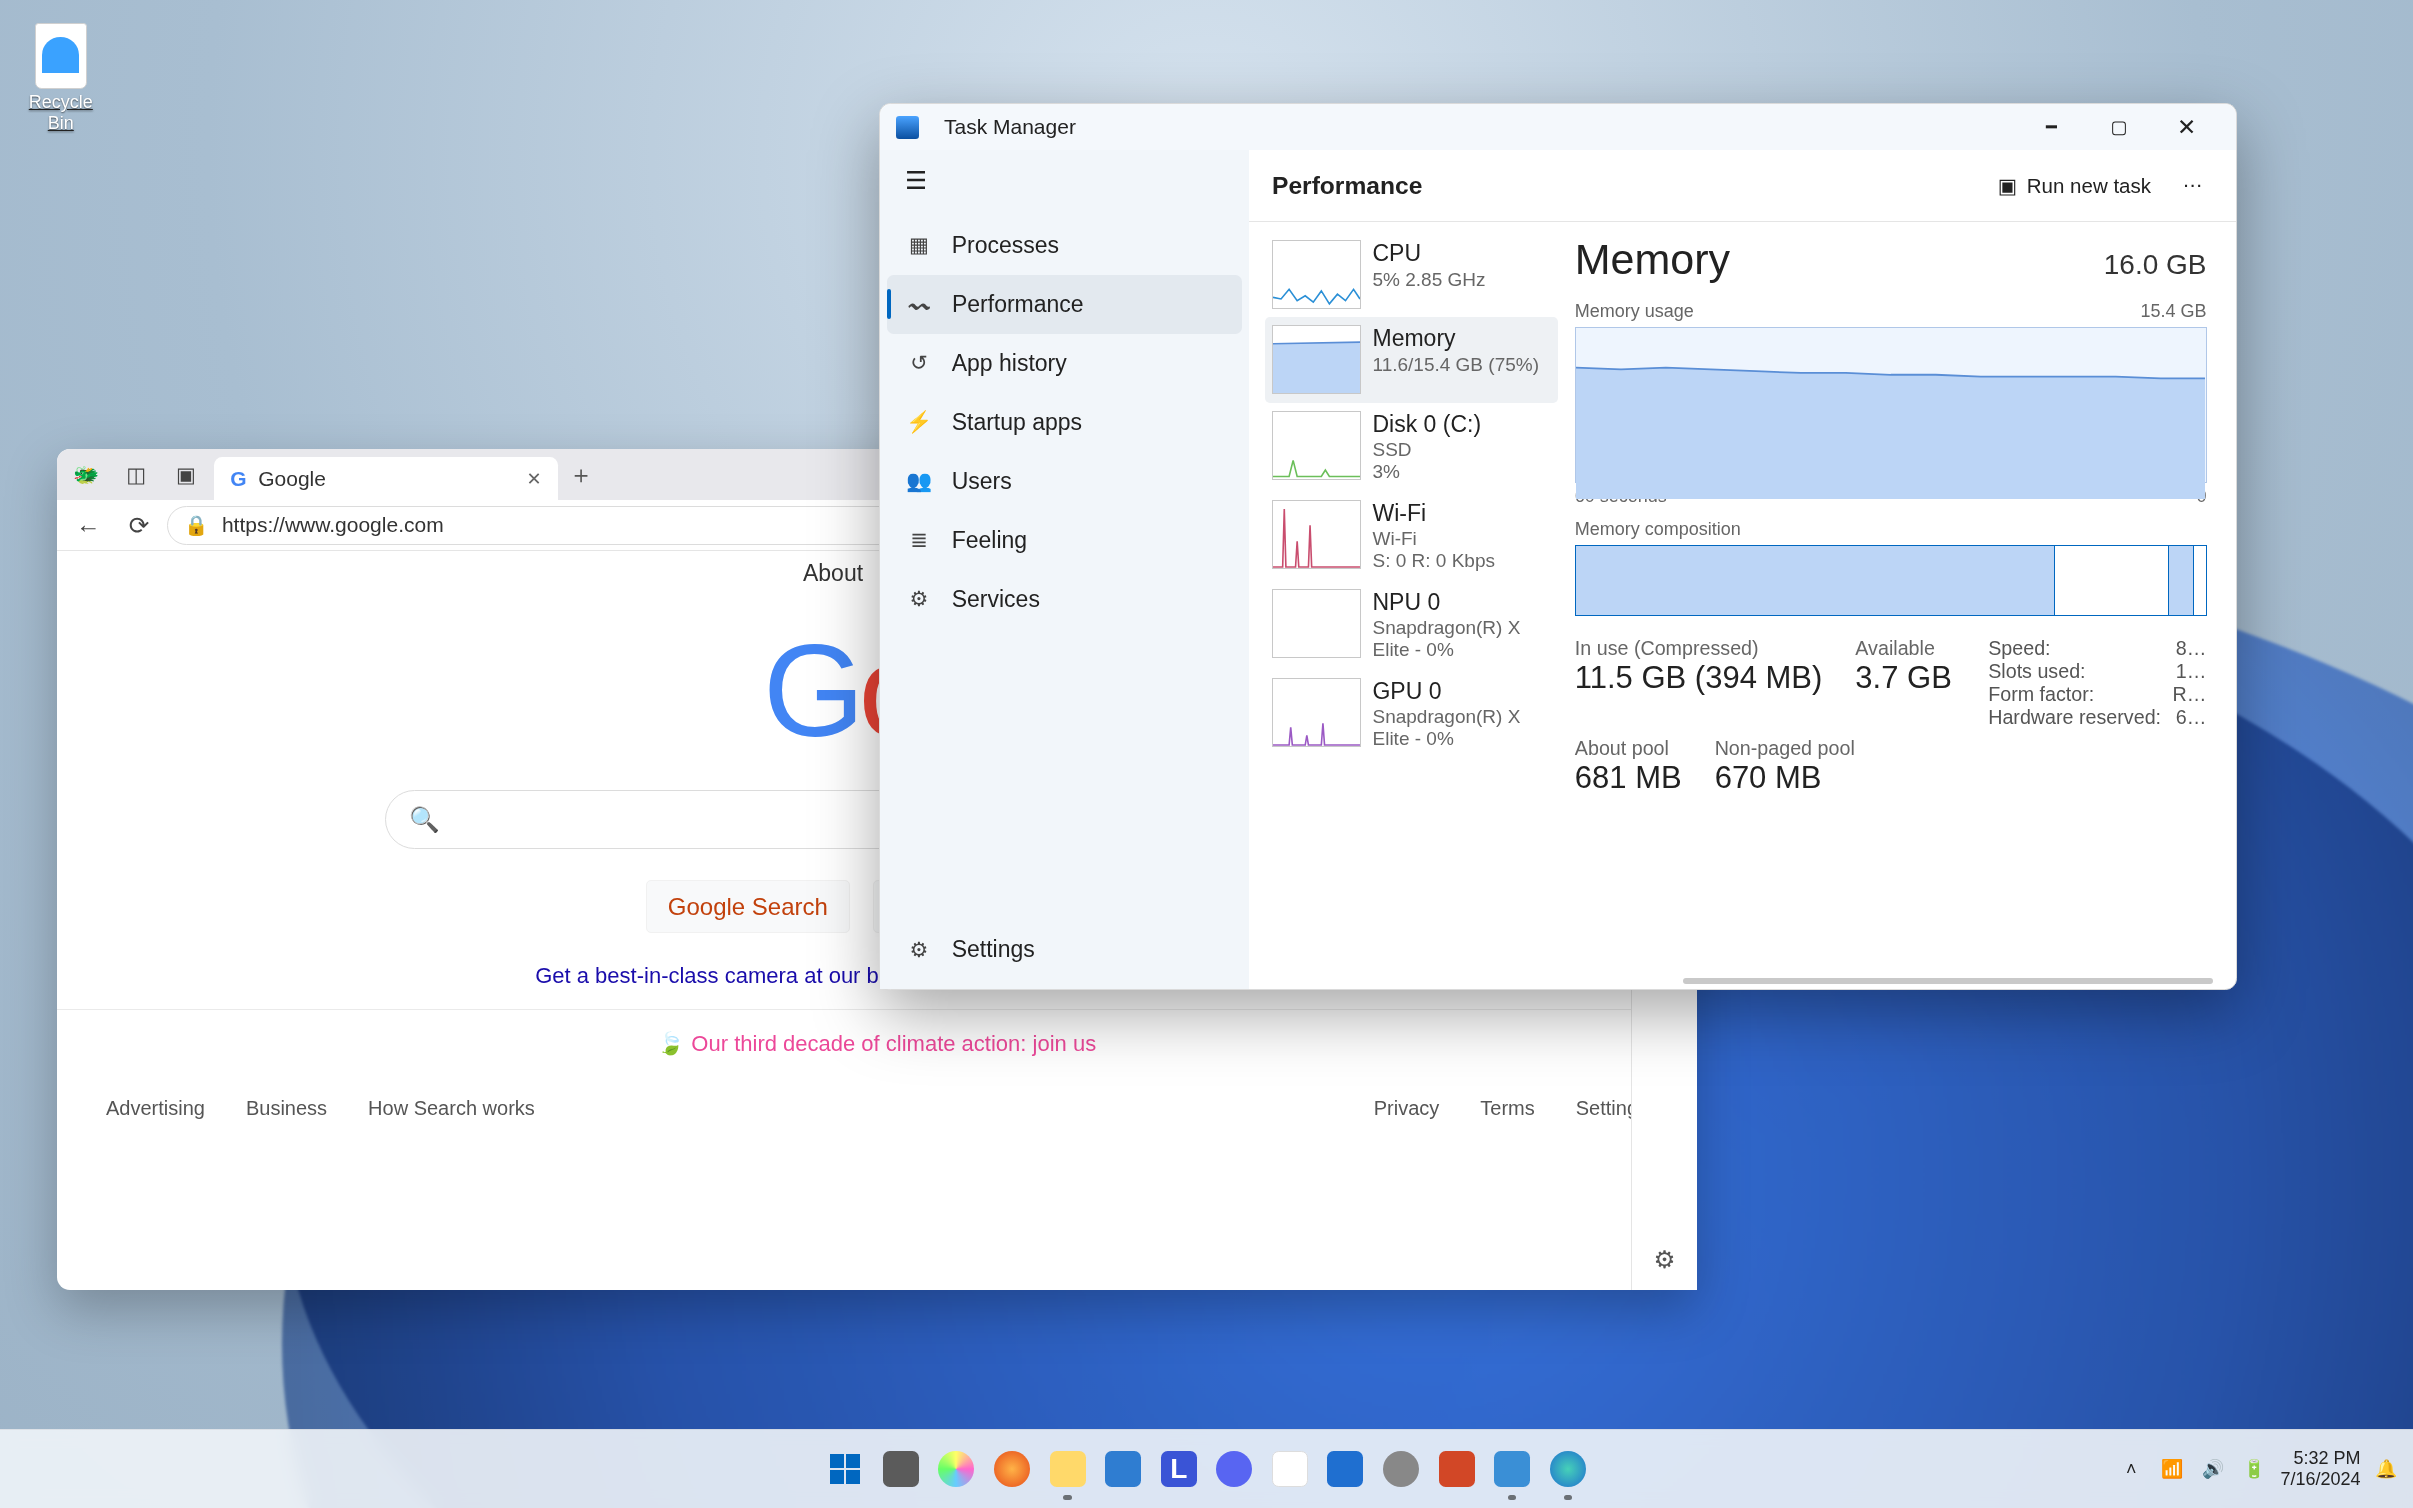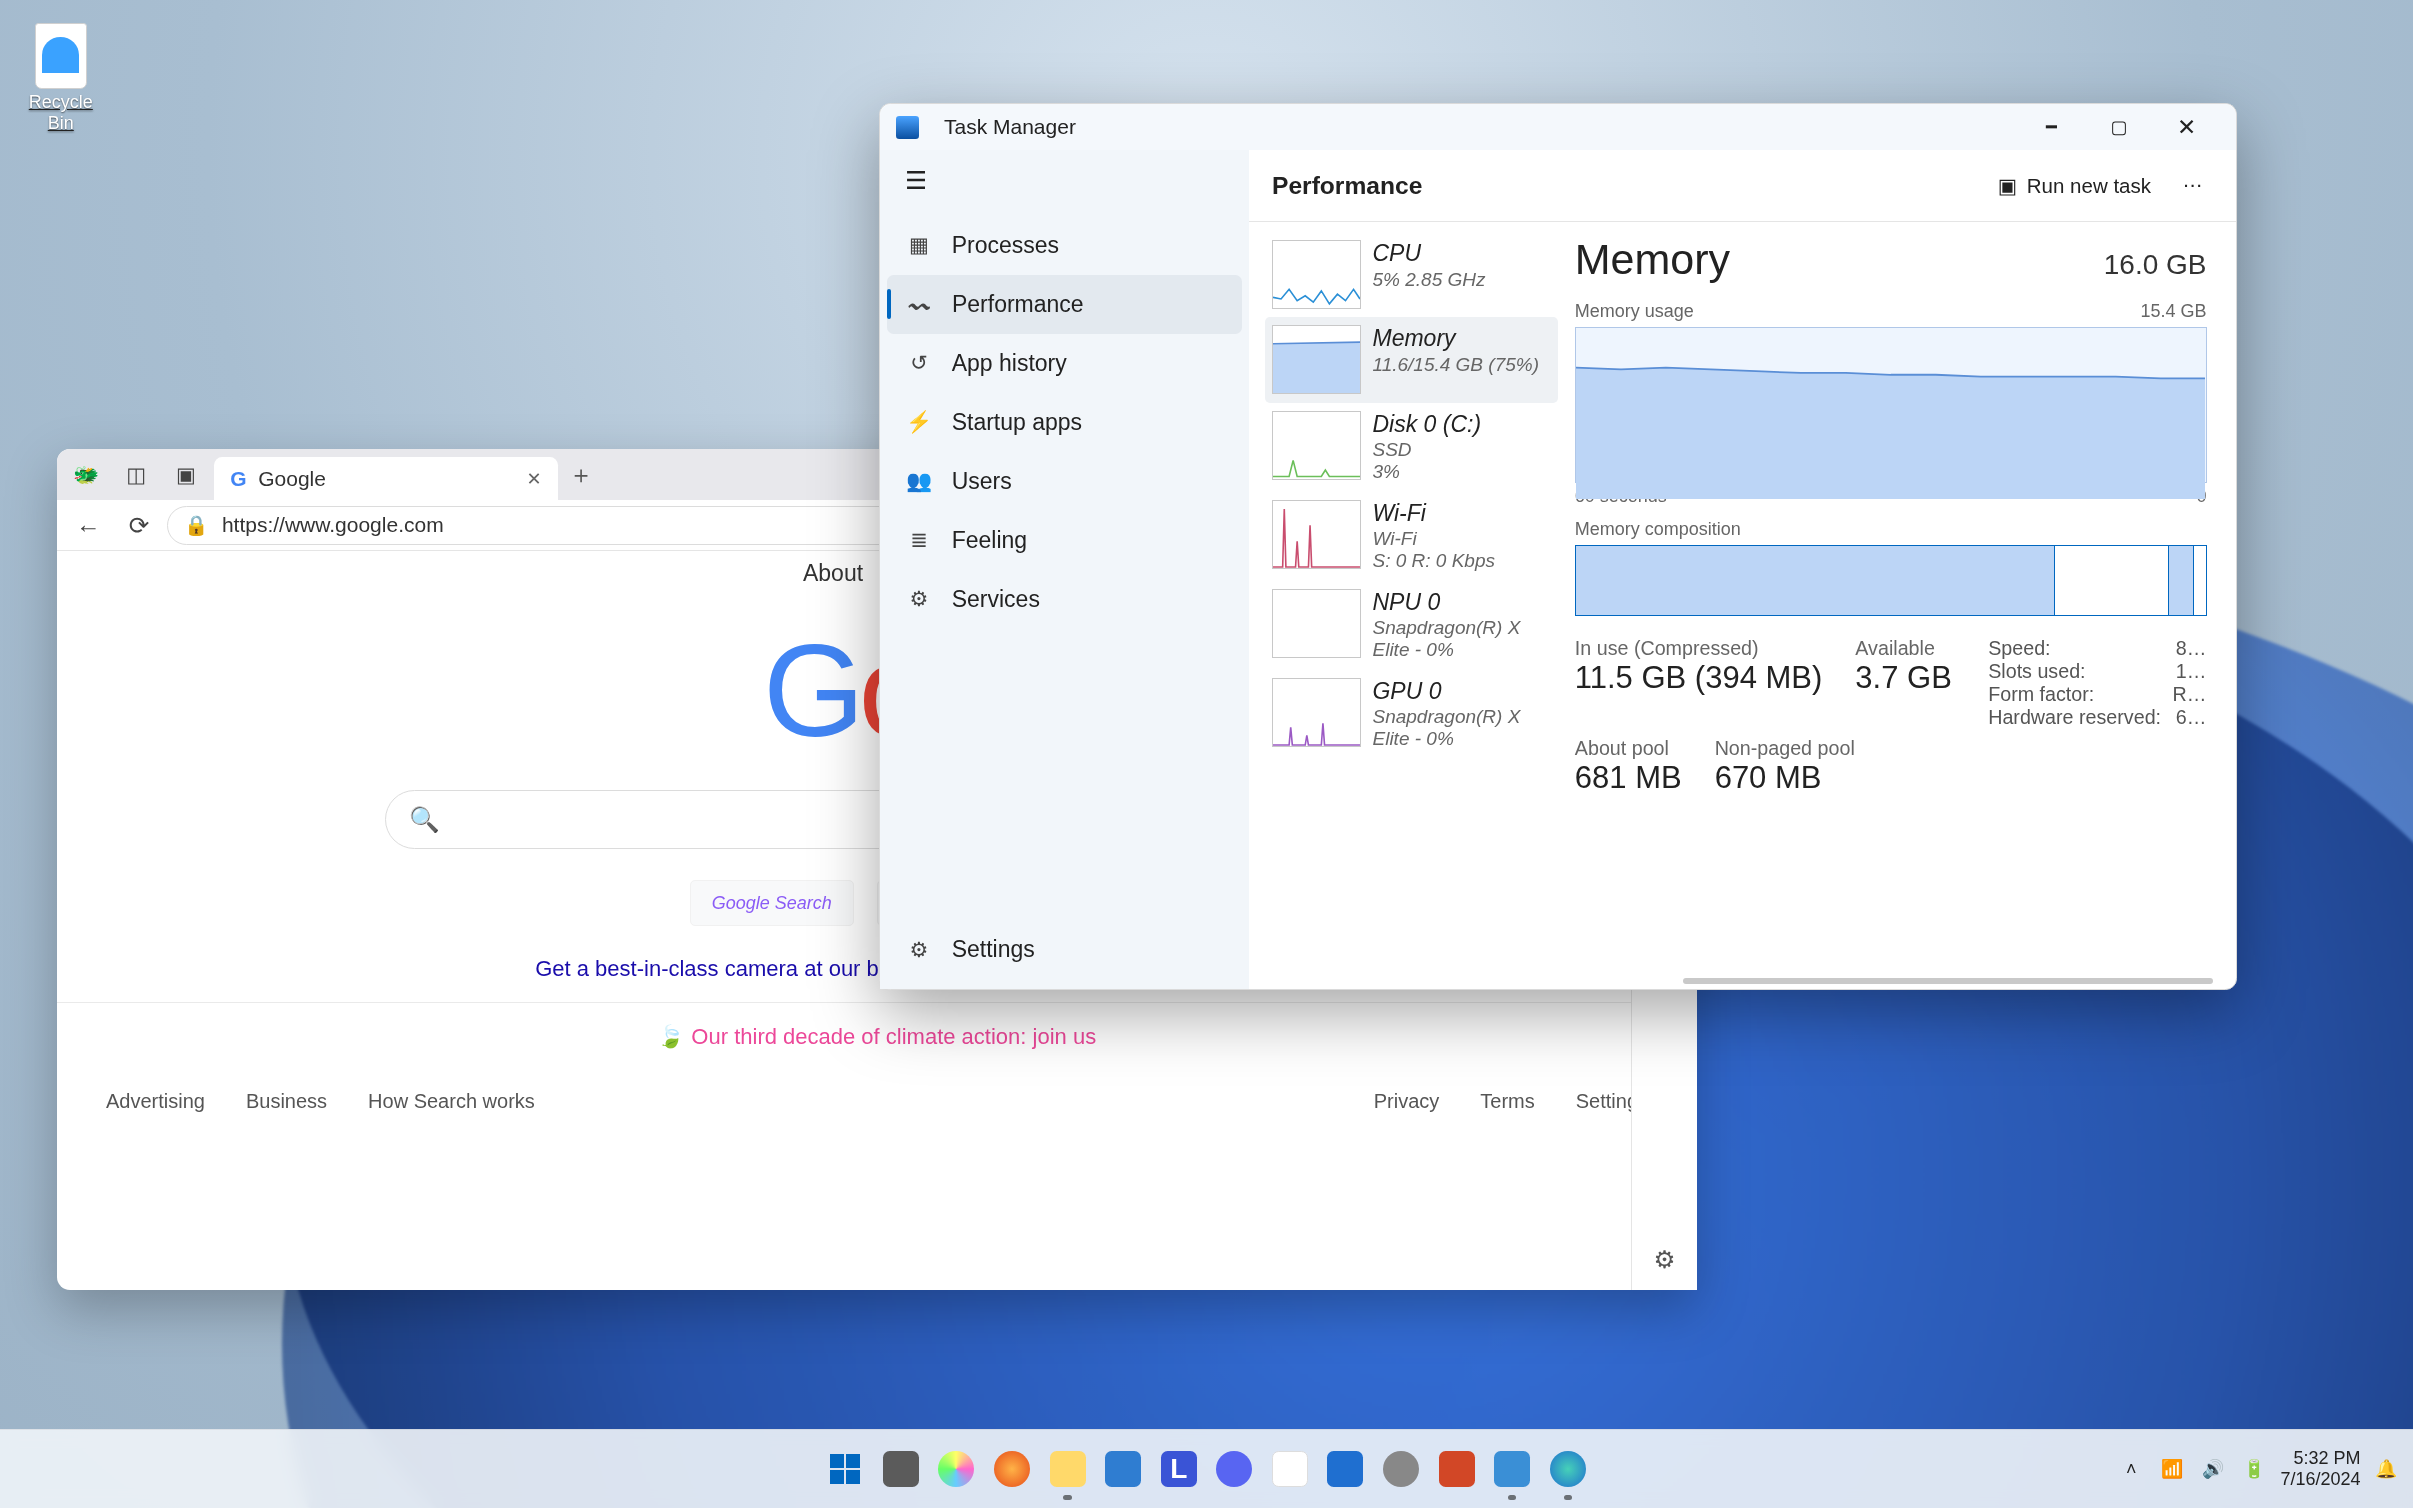--- a/index.html
+++ b/index.html
@@ -62,21 +62,21 @@
   .urlbar { flex:1; height:39px; border:0.8px solid #dcdcdc; border-radius:19.7px; display:flex; align-items:center; gap:13px; padding:0 16.4px; font-size:21px; color:#333; }
   .lock { color:#666; font-size:19.7px; }
   .name-row { height:44px; display:flex; align-items:center; gap:33px; padding:0 39px; font-size:23px; color:#333; }
   .browser-body { flex:1; overflow:hidden; position:relative; display:flex; flex-direction:column; align-items:center; }
   .google-logo { margin-top:19.7px; display:flex; font-size:131px; font-weight:500; font-family:Arial,sans-serif; letter-spacing:-6.6px; }
   .google-logo span:nth-child(1){color:#4285f4}
   .google-logo span:nth-child(2){color:#ea4335}
   .google-logo span:nth-child(3){color:#fbbc05}
   .searchbox { margin-top:24.6px; width:984px; height:59px; border:0.8px solid #dcdcdc; border-radius:29.5px; display:flex; align-items:center; padding:0 23px; font-size:24.6px; color:#888; }
   .gbuttons { margin-top:31px; display:flex; gap:23px; }
-  .gbtn { background:#f8f9fa; border:0.8px solid #f1f1f1; border-radius:4.9px; padding:11.5px 21px; font-size:18px; color:#8b5cf6;font-style:italic; }
+  .gbtn { background:#f8f9fa; border:0.8px solid #f1f1f1; border-radius:4.9px; padding:11.5px 21px; font-size:24px; color:#c2410c; }
   .promo { margin-top:29.5px; font-size:22px; color:#1a0dab; }
   .climate-band { margin-top:20px; width:100%; padding:21px 0; text-align:center; font-size:22px; color:#ec4899; border-top:0.8px solid #eaeaea; }
   .footer-row { width:100%; padding:19.7px 49px; display:flex; gap:41px; font-size:20px; color:#555; }
   .footer-row .spacer { flex:1; }
 
   
   .rail { position:absolute; right:0; top:102px; bottom:0; width:66px; border-left:0.8px solid #e5e5e5; background:#fff; display:flex; flex-direction:column; align-items:center; gap:8.2px; padding-top:8.2px; }
   .rail .plus { margin-top:auto; margin-bottom:180px; font-size:24.6px; color:#555; }
   .rail .gear { margin-top:auto; margin-bottom:16.4px; font-size:24.6px; color:#555; }
 
@@ -105,21 +105,21 @@
   .side-item.settings { margin-top:auto; }
   .side-icon { width:26px; text-align:center; font-size:21px; color:#444; }
 
   .tm-right { flex:1; display:flex; flex-direction:column; min-width:0; }
   .tm-header { height:72px; display:flex; align-items:center; padding:0 23px; border-bottom:0.8px solid #e5e5e5; }
   .tm-header .title { font-size:24.6px; font-weight:600; }
   .runtask { margin-left:auto; display:flex; align-items:center; gap:9.8px; font-size:20.5px; color:#222; }
   .more { width:41px; text-align:center; font-size:19.7px; margin-left:21px; }
 
   .tm-content { flex:1; display:flex; min-height:0; }
-  .perf-list { width:316px; padding:9.8px 6.6px 9.8px 16.4px; border-right:0; overflow:hidden;font-style:italic; }
+  .perf-list { width:316px; padding:9.8px 6.6px 9.8px 16.4px; border-right:0; overflow:hidden; }
   .perf-item { display:flex; gap:11.5px; padding:8.2px 6.6px; border-radius:4.9px; }
   .perf-item.selected { background:#eef1f4; }
   .thumb { width:89px; height:69px; border:0.8px solid #c8c8c8; background:#fff; position:relative; overflow:hidden; }
   .thumb svg { position:absolute; inset:0; }
   .perf-text { flex:1; min-width:0; }
   .perf-name { font-size:23px; font-weight:400; color:#222; }
   .perf-sub { font-size:19px; color:#666; margin-top:1.6px; }
   .perf-sub2 { font-size:19px; color:#666; }
 
   .perf-detail { flex:1; padding:13px 29.5px 0 9.8px; min-width:0; }

